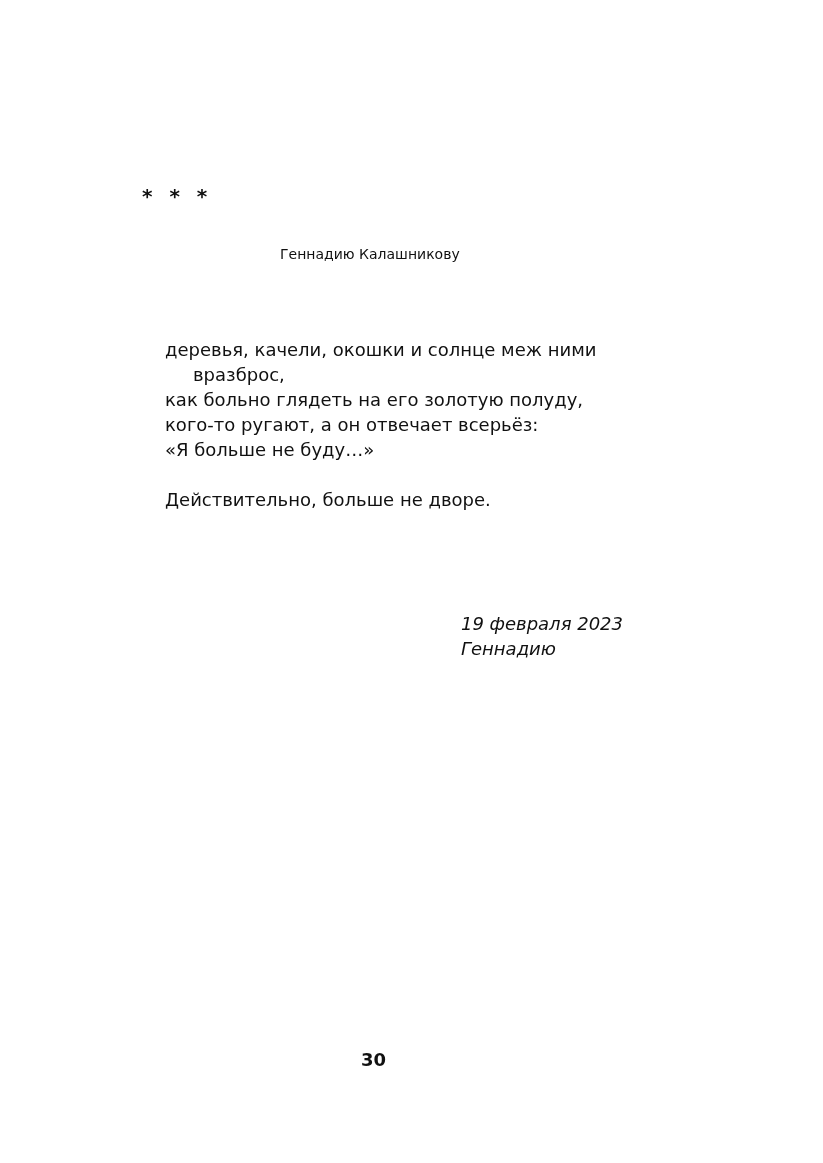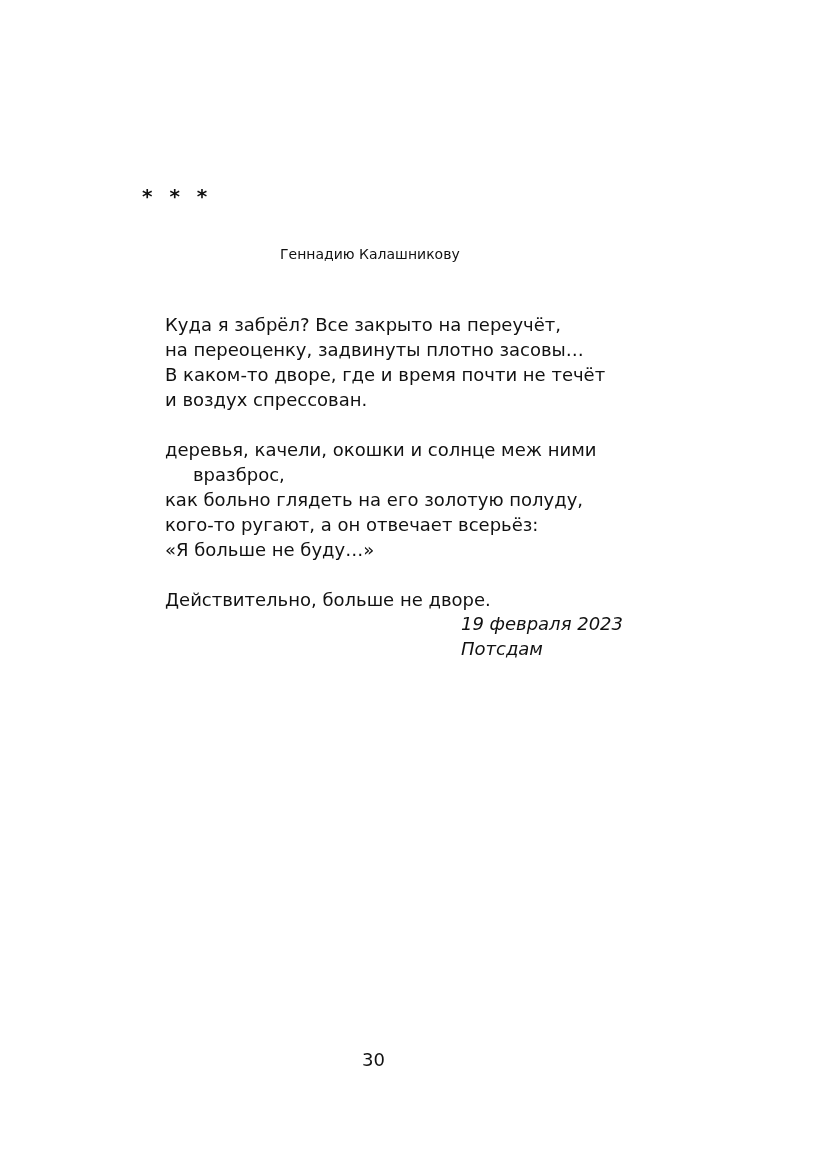--- a/index.html
+++ b/index.html
@@ -5,48 +5,42 @@
   html, body { margin: 0; padding: 0; background: #ffffff; }
   body { width: 823px; height: 1163px; position: relative; overflow: hidden;
          font-family: "DejaVu Sans", sans-serif; color: #111111; }
   .stars { position: absolute; left: 142px; top: 184px; font-size: 20px; font-weight: bold; letter-spacing: 5px; }
   .dedication { position: absolute; left: 280px; top: 246px; font-size: 14px; white-space: nowrap; }
   .poem { position: absolute; left: 165px; top: 312px; font-size: 18px; line-height: 25px; }
   .line { white-space: nowrap; height: 25px; }
   .line.indent { padding-left: 28px; }
   .gap { height: 25px; }
   .sig { position: absolute; right: 200px; top: 611px; font-size: 18px; line-height: 25px; font-style: italic; text-align: left; }
-  .page-num { position: absolute; left: 0; width: 747px; top: 1049px; text-align: center; font-size: 18px; }
+  .page-num { position: absolute; left: 0; width: 747px; top: 1049px; text-align: center; font-size: 18px; font-weight: bold; }
 </style>
 </head>
 <body>
 
 <div class="stars">* * *</div>
 
 <div class="dedication">Геннадию Калашникову</div>
 
 <div class="poem">
-  <div>
-    <div class="line">Куда я забрёл? Все закрыто на переучёт,</div>
-    <div class="line">на переоценку, задвинуты плотно засовы…</div>
-    <div class="line">В каком-то дворе, где и время почти не течёт</div>
-    <div class="line">и воздух спрессован.</div>
-  </div>
   <div class="gap"></div>
   <div>
     <div class="line">деревья, качели, окошки и солнце меж ними</div>
     <div class="line indent">вразброс,</div>
     <div class="line">как больно глядеть на его золотую полуду,</div>
     <div class="line">кого-то ругают, а он отвечает всерьёз:</div>
     <div class="line">«Я больше не буду…»</div>
   </div>
   <div class="gap"></div>
   <div>
     <div class="line">Действительно, больше не дворе.</div>
   </div>
 </div>
 
 <div class="sig">
   <div>19 февраля 2023</div>
-  <div>Потсдам</div>
+  <div>Геннадию</div>
 </div>
 
 <div class="page-num">30</div>
 
 </body></html>

